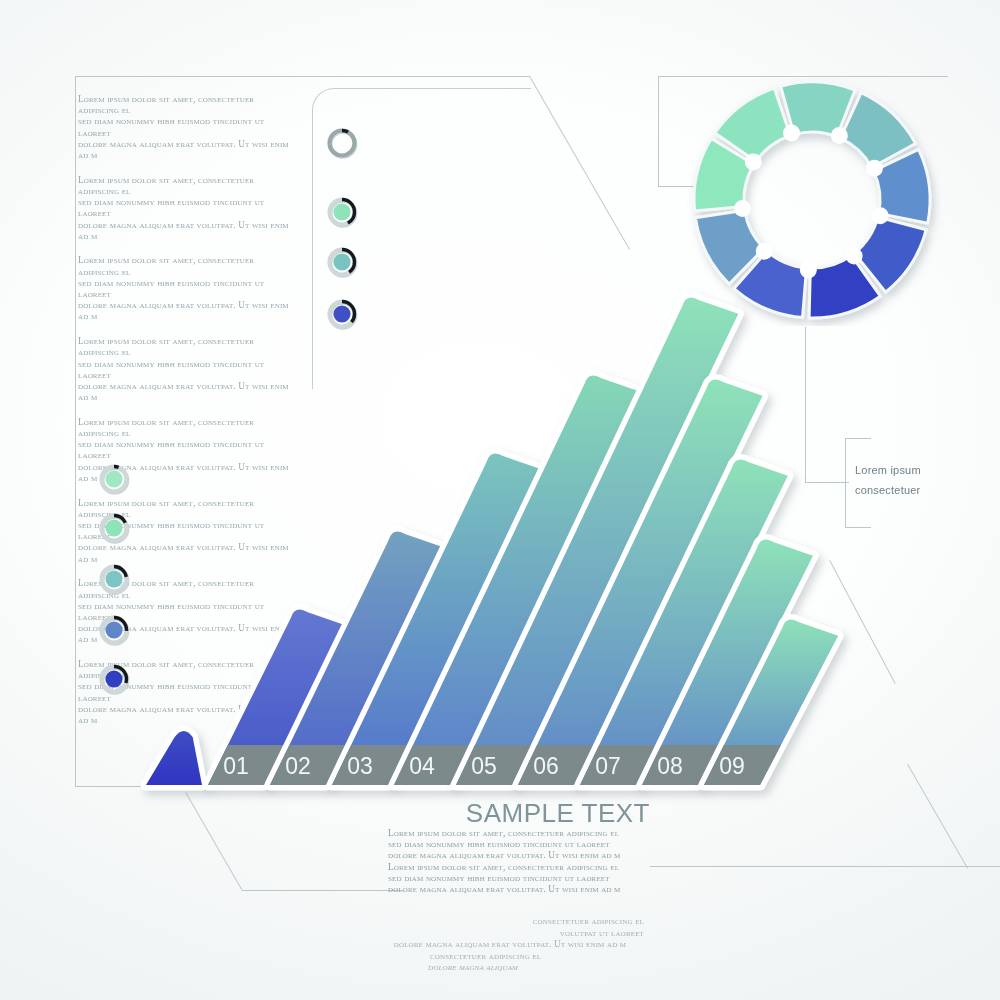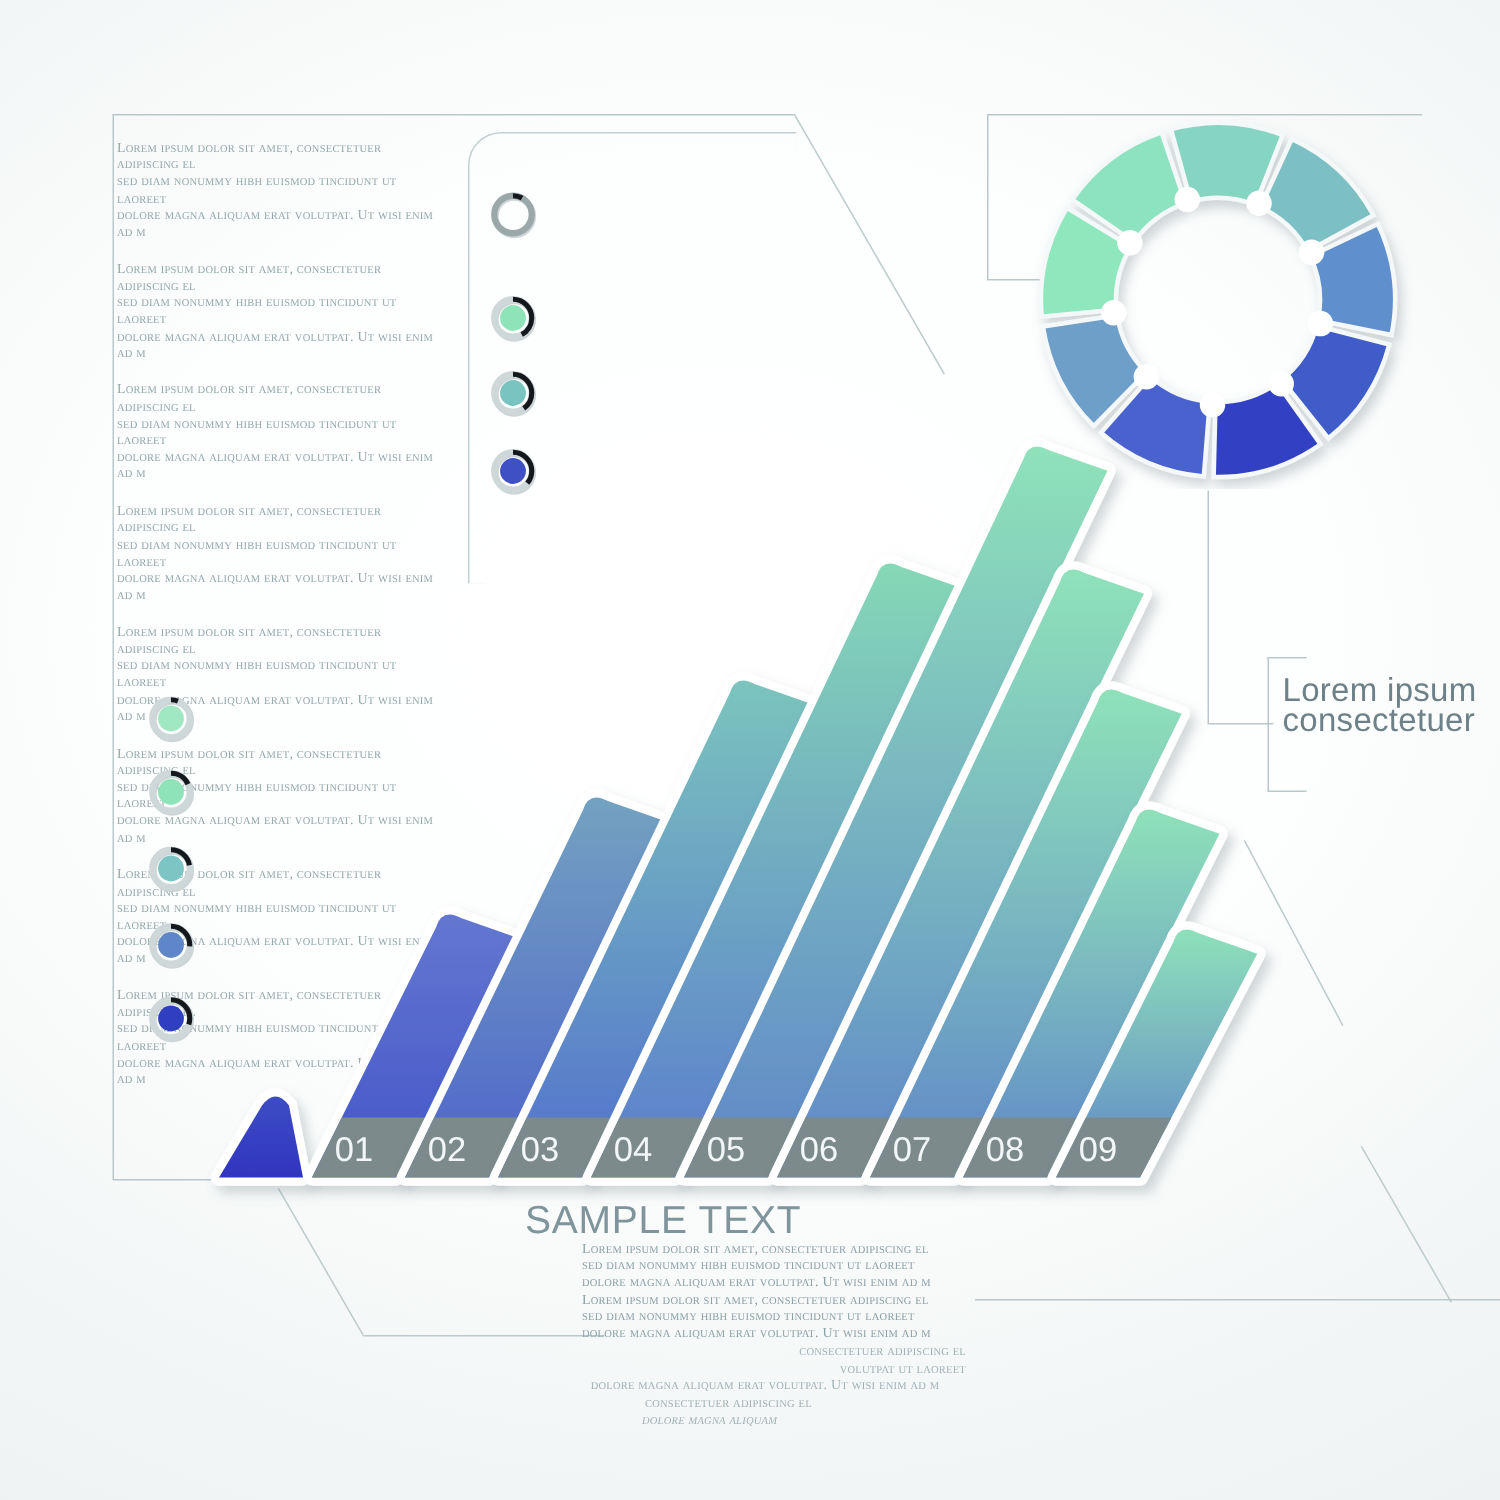--- a/index.html
+++ b/index.html
@@ -87,35 +87,35 @@
     left: 684px;
     top: 78px;
     width: 258px;
     height: 248px;
   }
 
   
   #right-callout-label {
     position: absolute;
     left: 855px;
-    top: 450px;
+    top: 460px;
     width: 130px;
-    font-size: 22px;
+    font-size: 11px;
     line-height: 20px;
     color: #6e8188;
     letter-spacing: 0.2px;
   }
 
   
   #sample-title {
     position: absolute;
     left: 350px;
     top: 798px;
     width: 300px;
-    text-align: left;
+    text-align: right;
     font-size: 26px;
     letter-spacing: 0.5px;
     color: #7f949b;
   }
   #bottom-lorem {
     position: absolute;
     left: 388px;
     top: 828px;
     width: 256px;
     font-family: "Liberation Serif", serif;
@@ -124,21 +124,21 @@
     line-height: 11.2px;
     letter-spacing: 0.15px;
     color: #8b a0 a6;
     color: #8ba0a6;
   }
   #bottom-lorem .l { display: block; }
 
   #bottom-right-lorem {
     position: absolute;
     left: 360px;
-    top: 896px;
+    top: 916px;
     width: 300px;
     font-family: "Liberation Serif", serif;
     font-variant: small-caps;
     font-size: 9.3px;
     line-height: 11.6px;
     letter-spacing: 0.15px;
     color: #9fb1b6;
   }
   #bottom-right-lorem .l { display: block; }
   #bottom-right-lorem .a-r  { text-align: right; padding-right: 16px; }

